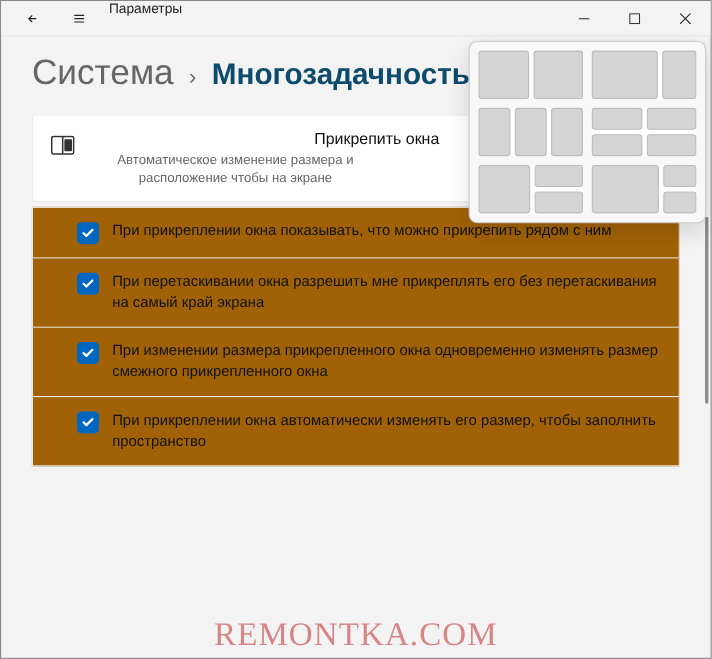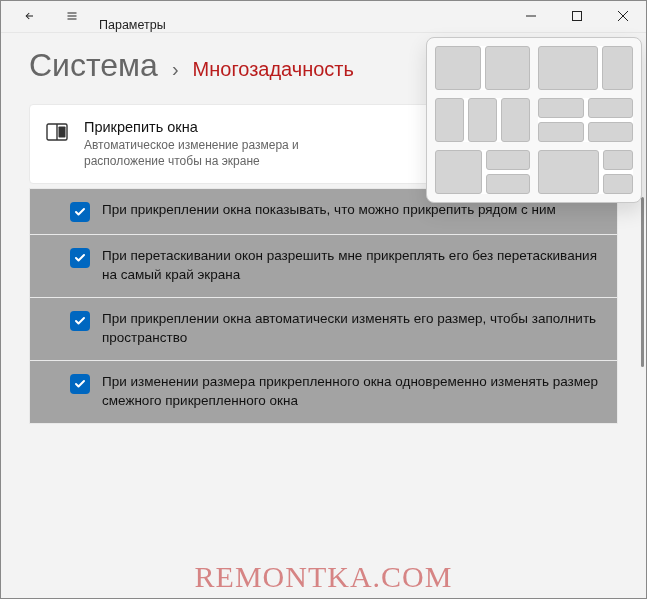--- a/index.html
+++ b/index.html
@@ -9,21 +9,21 @@
   width: 647px;
   height: 599px;
   overflow: hidden;
   position: relative;
   border: 1px solid #888;
 }
 .titlebar {
   height: 32px;
   background: #f3f3f3;
   display: flex;
-  align-items: flex-end;
+  align-items: flex-start;
   padding-left: 8px;
   border-bottom: 1px solid #e6e6e6;
 }
 .tb-btn {
   width: 42px;
   height: 32px;
   display: flex;
   align-items: center;
   justify-content: center;
   font-size: 14px;
@@ -60,52 +60,53 @@
 .bc1 {
   font-size: 32px;
   font-weight: 400;
   color: #666;
 }
 .bc-sep {
   font-size: 20px;
   color: #666;
 }
 .bc2 {
-  font-size: 20px;
-  font-weight: 400;
-  color: #b91c1c;
+  font-size: 27px;
+  font-weight: 700;
+  color: #0c4a6e;
 }
 
 .section-head {
   background: #fff;
   border: 1px solid #e9e9e9;
   border-radius: 4px;
   padding: 14px 16px;
   display: flex;
   align-items: flex-start;
   gap: 16px;
   margin-bottom: 4px;
+  text-align: center;
 }
 .sec-icon { margin-top: 4px; }
 .sec-texts { flex: 1; }
 .sec-title {
   font-size: 14.5px;
   color: #111;
   margin-bottom: 2px;
 }
 .sec-desc {
   font-size: 12px;
   color: #666;
   line-height: 1.35;
   max-width: 260px;
 }
 
 .option-list { position: relative; }
 .option {
-  background: #a3a3a3;
+  background: #a16207;
   border: 1px solid #e9e9e9;
   border-top: none;
   padding: 12px 16px 12px 40px;
   display: flex;
   align-items: flex-start;
   gap: 12px;
 }
 .option:nth-child(1) { border-top: 1px solid #e9e9e9; }
 .checkbox {
   width: 20px;
@@ -246,38 +247,38 @@
           </svg>
         </div>
         <div class="opt-label">При прикреплении окна показывать, что можно прикрепить рядом с ним</div>
       </div>
       <div class="option">
         <div class="checkbox">
           <svg viewBox="0 0 12 12" fill="none" stroke="#fff" stroke-width="2" stroke-linecap="round" stroke-linejoin="round">
             <path d="M2 6l2.5 2.5L10 3"></path>
           </svg>
         </div>
-        <div class="opt-label">При перетаскивании окон разрешить мне прикреплять его без перетаскивания на самый край экрана</div>
+        <div class="opt-label">При перетаскивании окна разрешить мне прикреплять его без перетаскивания на самый край экрана</div>
+      </div>
+      <div class="option">
+        <div class="checkbox">
+          <svg viewBox="0 0 12 12" fill="none" stroke="#fff" stroke-width="2" stroke-linecap="round" stroke-linejoin="round">
+            <path d="M2 6l2.5 2.5L10 3"></path>
+          </svg>
+        </div>
+        <div class="opt-label">При изменении размера прикрепленного окна одновременно изменять размер смежного прикрепленного окна</div>
       </div>
       <div class="option">
         <div class="checkbox">
           <svg viewBox="0 0 12 12" fill="none" stroke="#fff" stroke-width="2" stroke-linecap="round" stroke-linejoin="round">
             <path d="M2 6l2.5 2.5L10 3"></path>
           </svg>
         </div>
         <div class="opt-label">При прикреплении окна автоматически изменять его размер, чтобы заполнить пространство</div>
       </div>
-      <div class="option">
-        <div class="checkbox">
-          <svg viewBox="0 0 12 12" fill="none" stroke="#fff" stroke-width="2" stroke-linecap="round" stroke-linejoin="round">
-            <path d="M2 6l2.5 2.5L10 3"></path>
-          </svg>
-        </div>
-        <div class="opt-label">При изменении размера прикрепленного окна одновременно изменять размер смежного прикрепленного окна</div>
-      </div>
     </div>
 </div>
 
 <div class="scrollbar-ind"></div>
 
 <div class="snap-flyout">
   <div class="snap-cell">
     <div class="snap-part"></div>
       <div class="snap-part"></div>
   </div>

